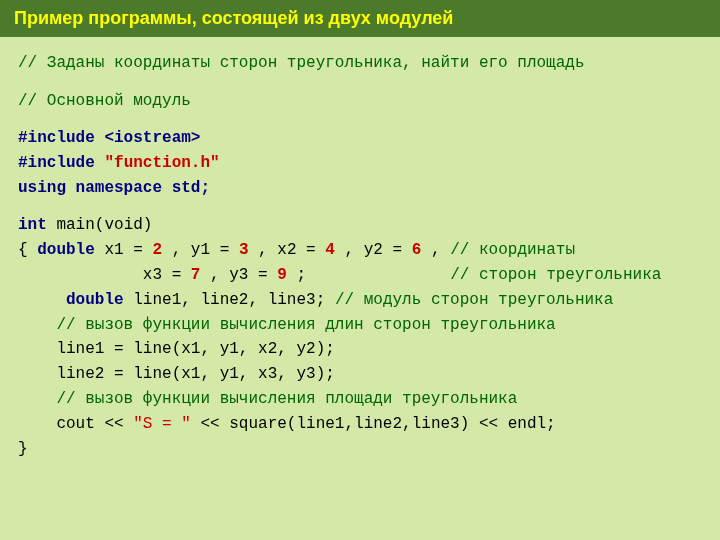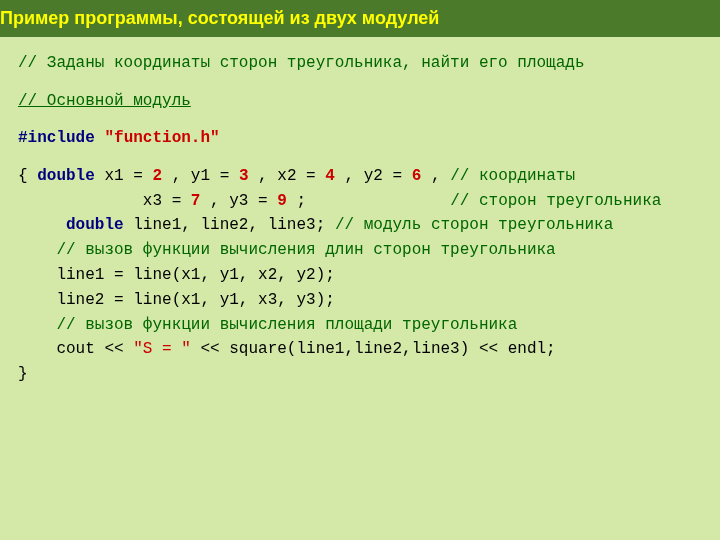--- a/index.html
+++ b/index.html
@@ -15,31 +15,31 @@
       height: 540px;
       background: #d4e8a8;
       position: relative;
     }
     .title-bar {
       background: #4a7a2a;
       color: #ffff00;
       font-family: Arial, sans-serif;
       font-size: 18px;
       font-weight: bold;
-      padding: 8px 0;
+      padding: 8px 14px;
       width: 100%;
     }
     .code-area {
       padding: 14px 18px;
       font-size: 16px;
       line-height: 1.55;
       color: #000;
     }
     .comment { color: #006600; }
-    .underline { text-decoration: underline; }
+    .underline { }
     .keyword { color: #000080; font-weight: bold; }
     .number { color: #cc0000; font-weight: bold; }
     .string { color: #cc0000; }
     .directive { color: #000080; font-weight: bold; }
     .inline-comment { color: #006600; }
     .blank { height: 0.8em; }
   </style>
 </head>
 <body>
 
@@ -54,28 +54,37 @@
     </div>
 
     <div class="blank"></div>
 
     <div>
       <span class="comment underline">// Основной модуль</span>
     </div>
 
     <div class="blank"></div>
 
+    <div>
+      <span class="directive">#include &lt;iostream&gt;</span>
+    </div>
 
     <div>
       <span class="directive">#include <span class="string">"function.h"</span></span>
     </div>
 
+    <div>
+      <span class="keyword">using namespace std;</span>
+    </div>
 
     <div class="blank"></div>
 
+    <div>
+      <span class="keyword">int</span><span> main(void)</span>
+    </div>
 
     <div>
       <span>{   </span>
       <span class="keyword">double</span>
       <span> x1 = </span>
       <span class="number">2</span>
       <span>, y1 = </span>
       <span class="number">3</span>
       <span>, x2 = </span>
       <span class="number">4</span>

